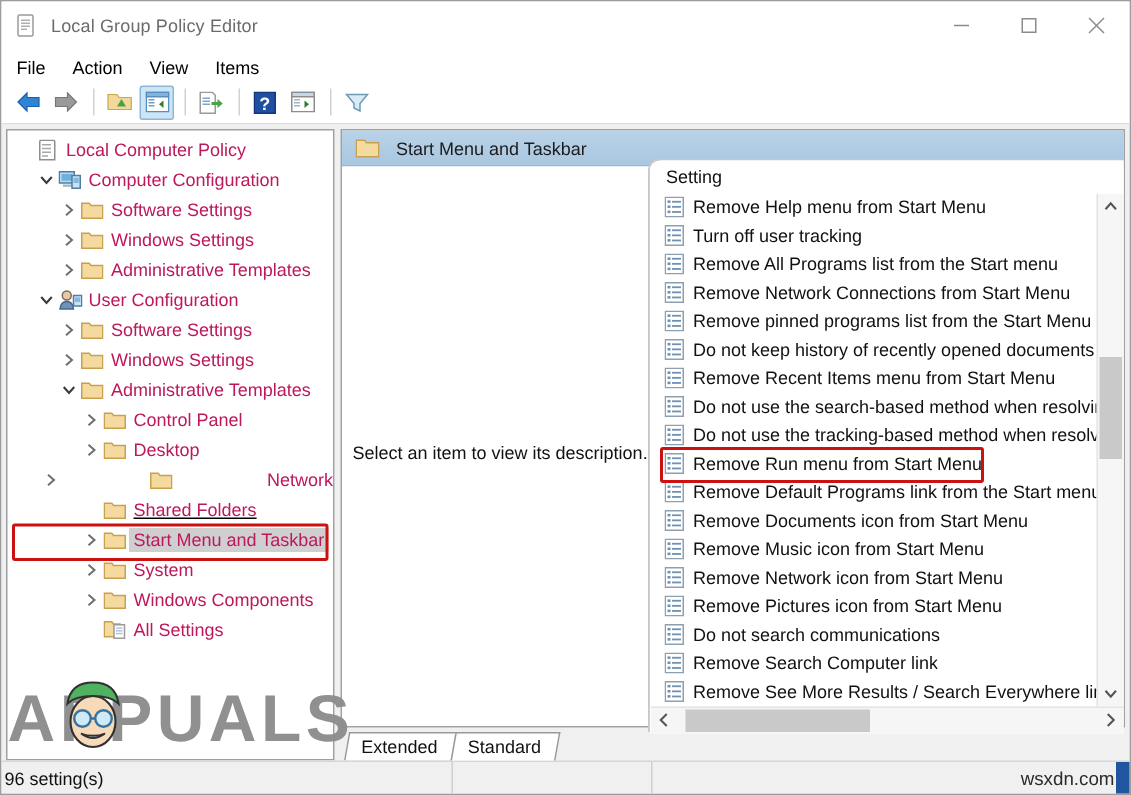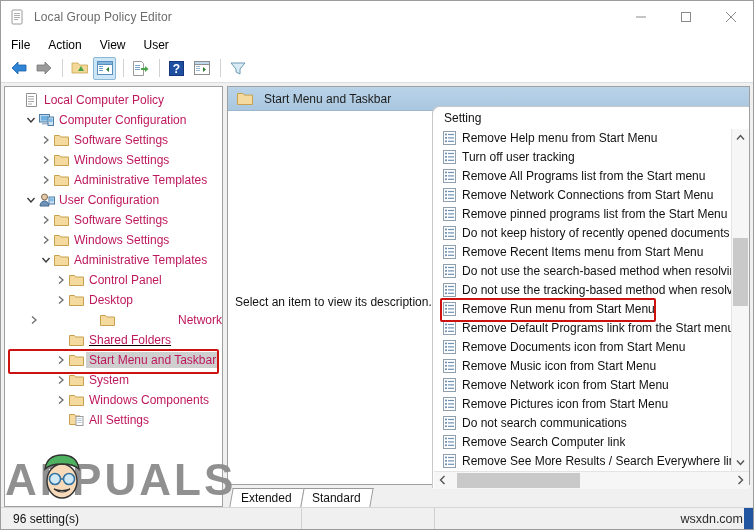--- a/index.html
+++ b/index.html
@@ -344,21 +344,21 @@
     flex: 0 0 auto;
     background: #f0f0f0;
     border-top: 1px solid #d6d6d6;
     display: flex;
     align-items: center;
     position: relative;
   }
   .sb-cell {
     font-size: 12px;
     color: #111;
-    padding-left: 12px;
+    padding-left: 2px;
     height: 21px;
     display: flex;
     align-items: center;
     box-sizing: border-box;
   }
   .sb-cell.c1 { width: 300px; }
   .sb-cell.c2 { width: 133px; border-left: 1px solid #d0d0d0; }
   .sb-cell.c3 { flex: 1 1 auto; border-left: 1px solid #d0d0d0; justify-content: flex-end; padding-right: 10px; color: #2b2b2b; font-size: 12.5px;}
   .sb-blue {
     position: absolute;
@@ -420,21 +420,21 @@
             <line x1="11" y1="1" x2="1" y2="11" stroke="#8b8b8b" stroke-width="1"></line>
           </svg>
       </div>
     </div>
   </div>
 
   <div class="menubar">
     <div class="menu-item">File</div>
     <div class="menu-item">Action</div>
     <div class="menu-item">View</div>
-    <div class="menu-item">User</div>
+    <div class="menu-item">Items</div>
   </div>
 
   <div class="toolbar">
     <div class="tb-btn">
       <svg width="18" height="16" viewBox="0 0 18 16">
         <path d="M8 2 L2 8 L8 14 L8 11 L16 11 L16 5 L8 5 Z" fill="#2f84d6" stroke="#1a5fa8" stroke-width="0.8"></path>
       </svg>
     </div>
     <div class="tb-btn">
       <svg width="18" height="16" viewBox="0 0 18 16">

